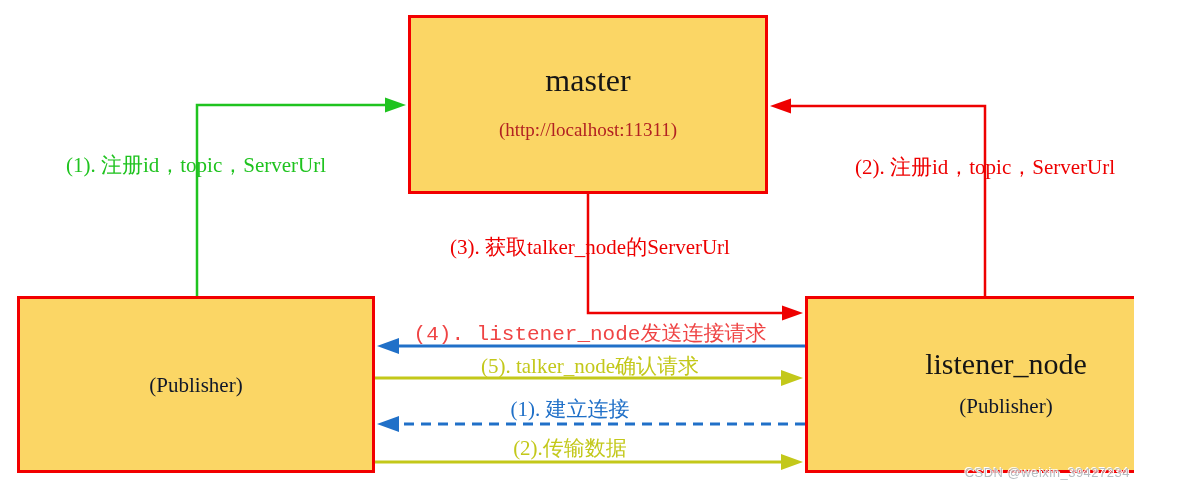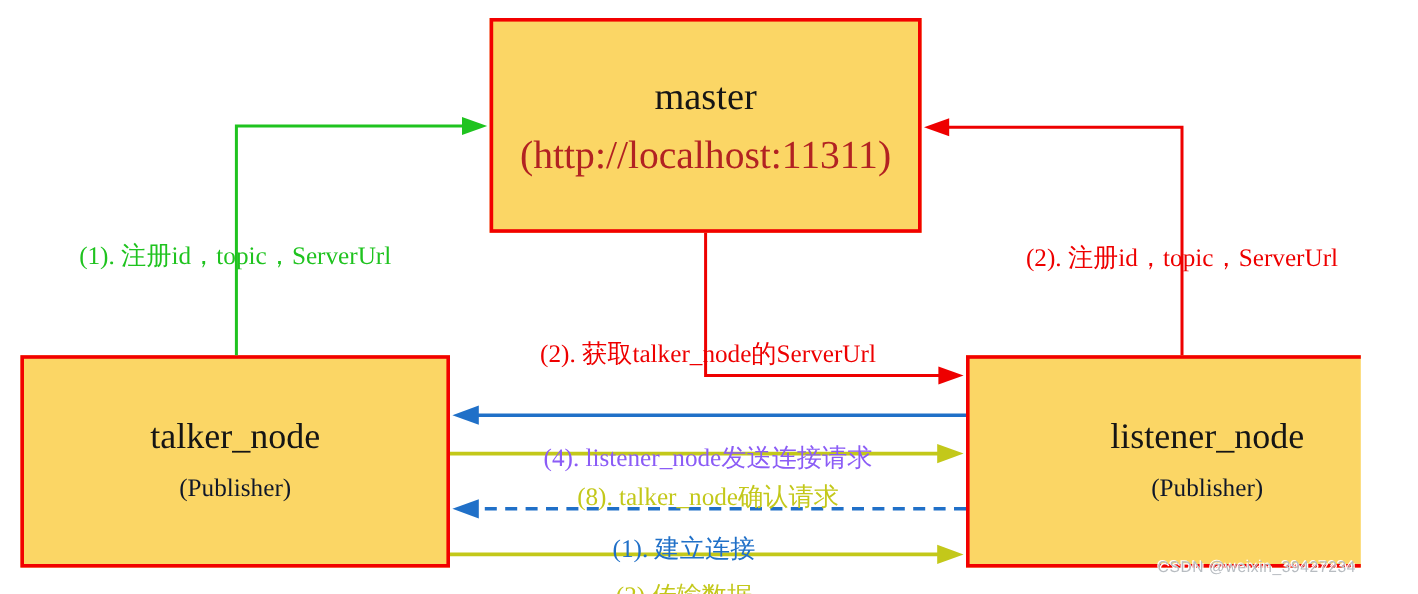--- a/index.html
+++ b/index.html
@@ -11,36 +11,35 @@
     position:absolute; box-sizing:border-box;
     background:#fbd665; border:3px solid #f20000;
     display:flex; flex-direction:column; align-items:center; justify-content:center;
     text-align:center; z-index:1;
   }
   #node-master   { left:408px; top:15px;  width:360px; height:179px; }
   #node-talker   { left:17px;  top:296px; width:358px; height:177px; }
   #node-listener { left:805px; top:296px; width:360px; height:177px;padding-left:42px; }
   .node-title    { font-size:32px; color:#151515; line-height:42px; }
   #node-master .node-title { margin-bottom:8px; }
-  #node-master .node-sub   { font-size:33px; color:#b22222; }
+  #node-master .node-sub   { font-size:19px; color:#b22222; }
   .node-sub      { font-size:21px; color:#0f172a; line-height:42px; }
   #node-talker .node-title, #node-listener .node-title { font-size:30px; }
 
   .wires { position:absolute; left:0; top:0; z-index:2; }
 
   .edge-label {
     position:absolute; font-size:21px; white-space:nowrap; z-index:3;
     text-align:center;
-    margin-top:48px;
   }
   .center-col { left:375px; width:430px; }
   #edge-label-1 { left:17px;  width:358px; top:151px; color:#1fc31f; }
   #edge-label-2 { left:805px; width:360px; top:153px; color:#ee0000; }
   #edge-label-3 { top:233px; color:#ee0000; }
-  #edge-label-4 { top:319px; color:#8b5cf6; }
+  #edge-label-4 { top:319px; color:#ef4444;font-family:Liberation Mono, monospace; }
   #edge-label-5 { top:352px; color:#c3c81a; }
   #edge-label-6 { top:395px; color:#2070c8; transform:translateX(-20px); }
   #edge-label-7 { top:434px; color:#c3c81a; transform:translateX(-20px); }
 
   .watermark {
     position:absolute; right:4px; top:465px; z-index:4;
     font-family:"Liberation Sans","DejaVu Sans",sans-serif;
     font-size:13px; color:#b7bcc1;
     text-shadow:1px 1px 0 #ffffff, -1px -1px 0 #ffffff;
     letter-spacing:0.5px;
@@ -50,21 +49,20 @@
 <body>
 
 <div class="stage">
 
   <div class="node" id="node-master">
     <div class="node-title">master</div>
     <div class="node-sub">(http://localhost:11311)</div>
   </div>
 
   <div class="node" id="node-talker">
-    <div class="node-title">talker_node</div>
     <div class="node-sub">(Publisher)</div>
   </div>
 
   <div class="node" id="node-listener">
     <div class="node-title">listener_node</div>
     <div class="node-sub">(Publisher)</div>
   </div>
 
   <svg class="wires" width="1182" height="495" viewBox="0 0 1182 495">
 
@@ -85,20 +83,20 @@
 
     <path d="M805,424 L398,424" fill="none" stroke="#2070c8" stroke-width="3" stroke-dasharray="10 7"></path>
     <polygon points="377,424 399,416 399,432" fill="#2070c8"></polygon>
 
     <path d="M375,462 L783,462" fill="none" stroke="#c3c81a" stroke-width="3"></path>
     <polygon points="803,462 781,454 781,470" fill="#c3c81a"></polygon>
   </svg>
 
   <div class="edge-label" id="edge-label-1">(1). 注册id，topic，ServerUrl</div>
   <div class="edge-label" id="edge-label-2">(2). 注册id，topic，ServerUrl</div>
-  <div class="edge-label center-col" id="edge-label-3">(2). 获取talker_node的ServerUrl</div>
+  <div class="edge-label center-col" id="edge-label-3">(3). 获取talker_node的ServerUrl</div>
   <div class="edge-label center-col" id="edge-label-4">(4). listener_node发送连接请求</div>
-  <div class="edge-label center-col" id="edge-label-5">(8). talker_node确认请求</div>
+  <div class="edge-label center-col" id="edge-label-5">(5). talker_node确认请求</div>
   <div class="edge-label center-col" id="edge-label-6">(1). 建立连接</div>
   <div class="edge-label center-col" id="edge-label-7">(2).传输数据</div>
 
   <div class="watermark">CSDN @weixin_39427234</div>
 </div>
 
 </body></html>

